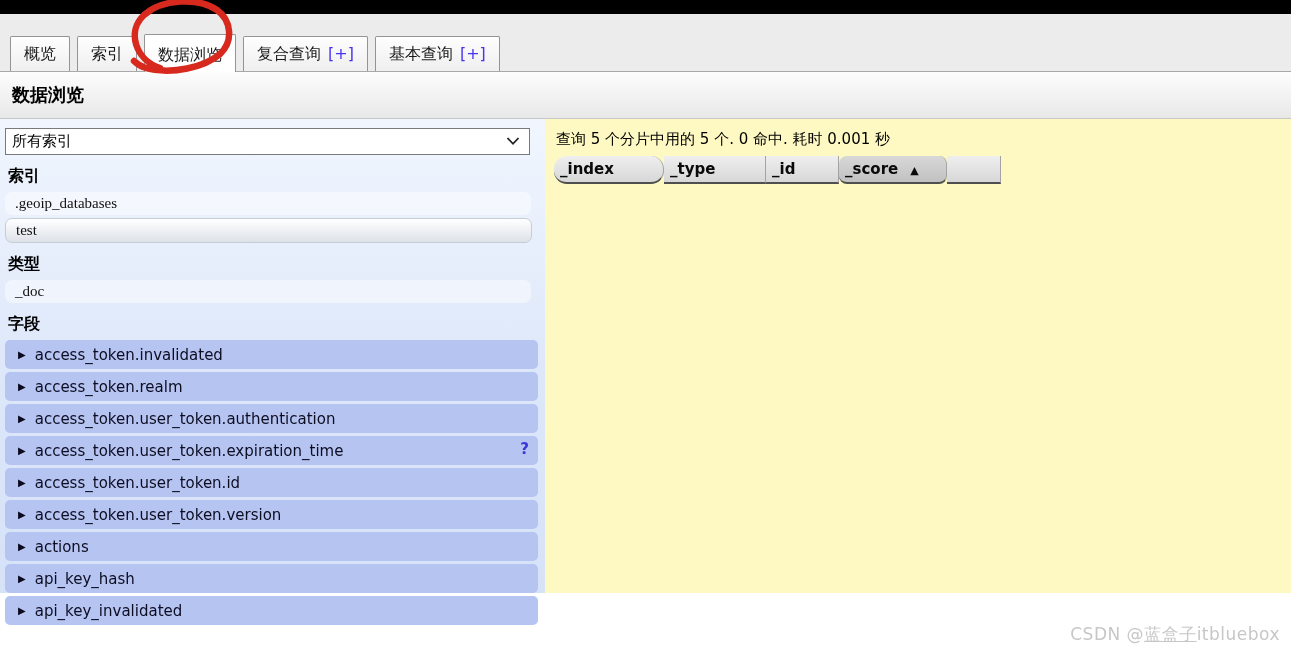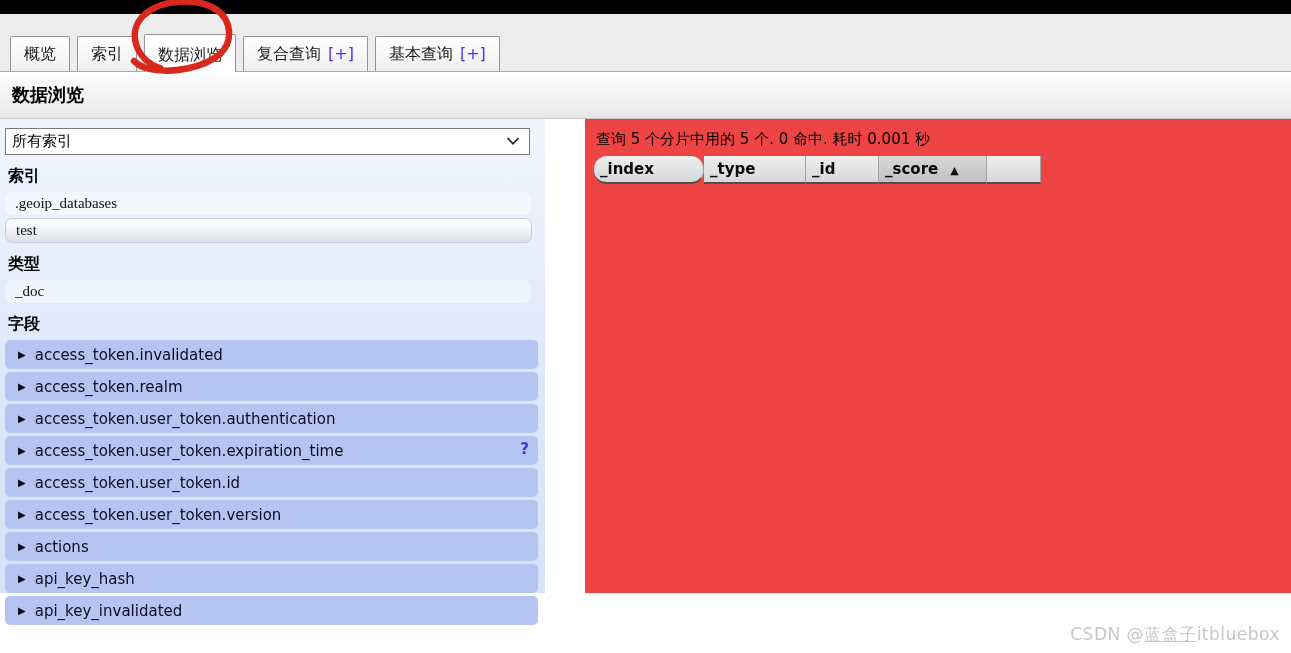--- a/index.html
+++ b/index.html
@@ -13,48 +13,48 @@
   .tab { border:1px solid #949494; border-bottom:none; border-radius:2px 2px 0 0;
     background:linear-gradient(#fefefe,#efefef); padding:7px 13px 6px; font-size:16px;
     color:#1a1a1a; white-space:nowrap; cursor:pointer; }
   .tab.active { background:#fff; padding-top:10px; margin-bottom:-1px; position:relative; z-index:2; }
   .tab .plus { color:#4634f0; margin-left:7px; }
 
   .titlebar { height:47px; background:linear-gradient(#fdfdfd,#e8e8e8);
     border-bottom:1px solid #c8c8c8; display:flex; align-items:center; padding-left:12px; }
   .title { font-size:18px; font-weight:bold; color:#000; }
 
-  .content { display:flex; height:474px;gap:40px; }
+  .content { display:flex; height:474px; }
 
   .sidebar { width:545px; flex:0 0 545px; padding-top:9px;
     background:linear-gradient(#f1f6fe 0%, #dde7fa 55%, #d6e2f8 100%); }
   .select-box { margin-left:5px; width:525px; height:27px; background:#fff;
     border:1px solid #7a7a7a; display:flex; align-items:center; justify-content:space-between;
     padding:0 9px 0 6px; font-size:15px; color:#000; cursor:pointer; }
   .section-label { font-size:16px; font-weight:bold; color:#000; margin:11px 0 5px 8px; }
   .side-item { margin:3px 14px 3px 5px; padding:3px 10px; border-radius:7px;
     background:rgba(255,255,255,0.45); font-size:15px; color:#111; cursor:pointer;font-family:Liberation Serif, serif; }
   .side-item.selected { background:linear-gradient(#ffffff,#dde2e8);
     border:1px solid #c6cdd8; margin-right:13px; }
   .field-row { position:relative; margin:0 7px 3px 5px; height:29px; border-radius:5px;
     background:#b5c4f1; display:flex; align-items:center; font-size:15px; color:#0d0d22; cursor:pointer; }
   .tri { font-size:10px; margin:0 9px 0 13px; color:#0a0a1a; }
   .help { position:absolute; right:9px; top:4px; color:#3a35d8; font-weight:bold;
     font-size:15px; cursor:pointer; }
 
-  .main { flex:1; padding:11px 0 0 9px; background:#ef4444; }
+  .main { flex:1; padding:11px 0 0 9px; background:#fef9c3; }
   .summary { font-size:15px; color:#000; margin-bottom:7px; padding-left:2px; }
   .thead { display:flex; }
   .th { height:28px; line-height:26px; background:linear-gradient(#efefef,#d7d7d7);
     border-right:1px solid #a3a3a3; border-bottom:2px solid #4f4f4f; font-weight:bold;
     font-size:15px; padding-left:6px; color:#0a0a0a; cursor:pointer; }
   .th.c0 { width:110px;border-radius:13px; }
   .th.c1 { width:102px; }
   .th.c2 { width:73px;  }
-  .th.c3 { width:108px; background:linear-gradient(#d8d8d8,#c1c1c1); }
+  .th.c3 { width:108px; background:linear-gradient(#d8d8d8,#c1c1c1);border-radius:8px; }
   .th.c4 { width:54px;  }
   .sort { font-size:11px; margin-left:12px; }
 
   .annotation { position:absolute; left:122px; top:0; z-index:40; pointer-events:none; }
 
   .watermark { position:absolute; right:11px; bottom:7px; font-size:17px;
     color:#c7c7c7; letter-spacing:0.5px; }
   .watermark .u { text-decoration:underline; }
 </style>
 </head>

